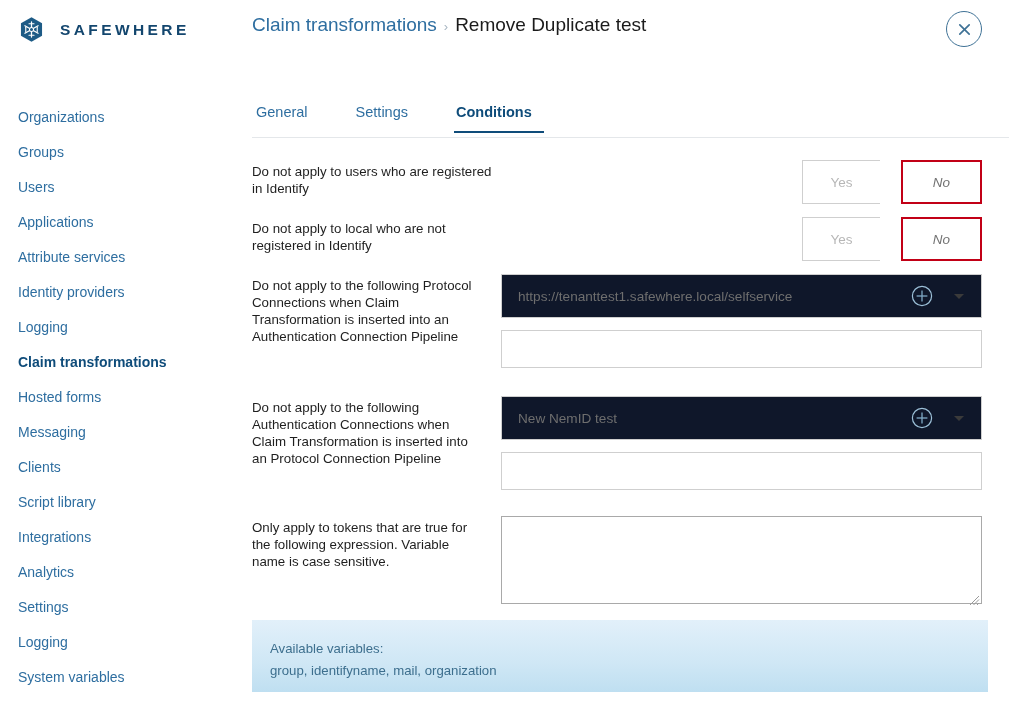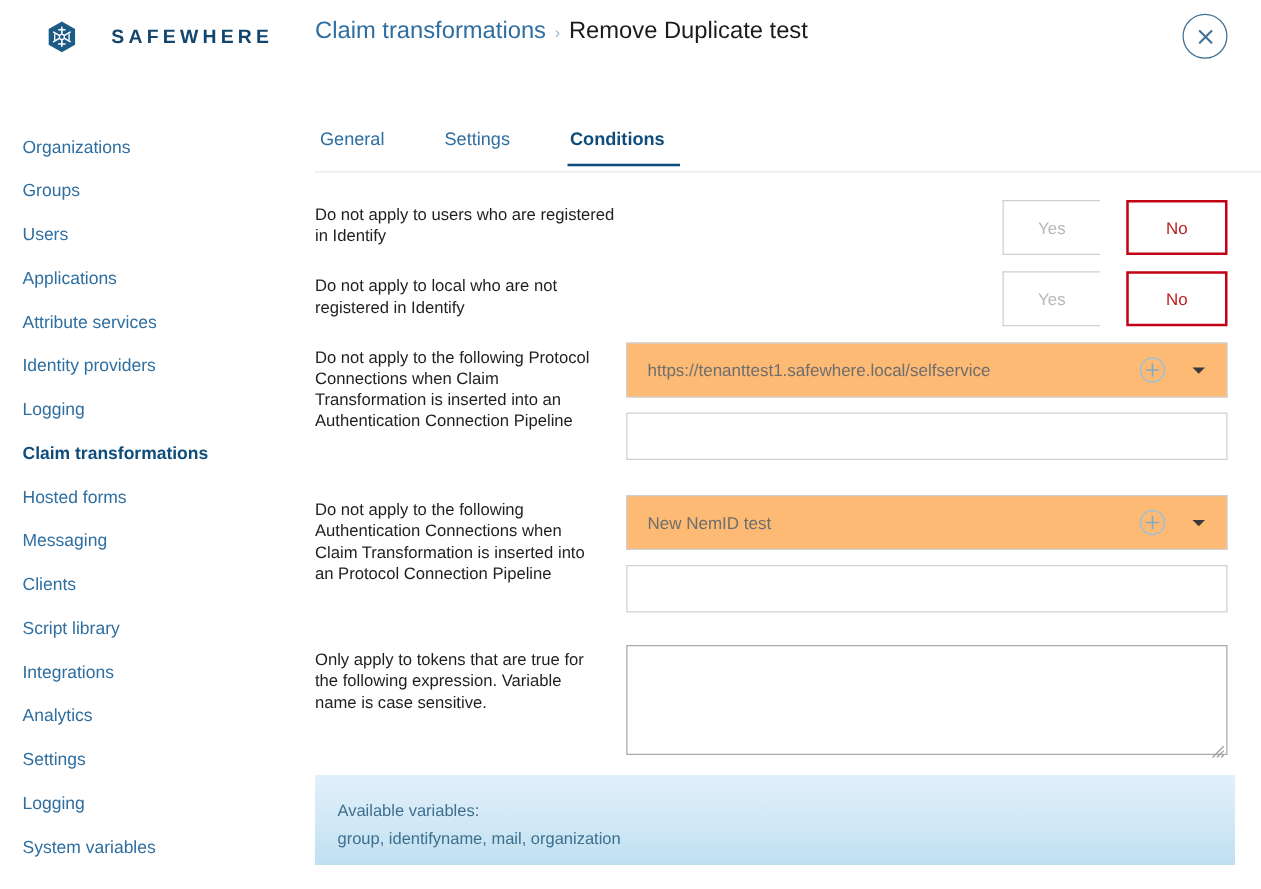--- a/index.html
+++ b/index.html
@@ -20,24 +20,24 @@
 
   
   .header {
     position: absolute;
     top: 0; left: 0;
     width: 1009px;
     height: 78px;
   }
   .brand {
     position: absolute;
-    left: 36px; top: 16px;
+    left: 18px; top: 16px;
     display: flex;
     align-items: center;
-    gap: 26px;
+    gap: 15px;
   }
   .brand-mark {
     width: 27px; height: 27px;
     display: block;
   }
   .brand-text {
     font-size: 15.5px;
     letter-spacing: 3.4px;
     color: #13466e;
     font-weight: 600;
@@ -178,37 +178,38 @@
     cursor: pointer;
     background: #fff;
   }
   .toggle .half.yes {
     border: 1px solid #cfcfcf;
     border-right: none;
     color: #b7b7b7;
   }
   .toggle .half.no {
     border: 2px solid #c20016;
-    color: #b91c1c;
+    color: #737373;
     margin-left: -1px;
     z-index: 2;
+    font-style: italic;
   }
 
   
   .row-field { margin-bottom: 0; }
   .field-col {
     position: absolute;
     left: 249px; top: 0;
     width: 481px;
   }
   .combo {
     position: relative;
     height: 44px;
     border: 1px solid #cfcfcf;
-    background: #fdba74;
+    background: #0f172a;
     display: flex;
     align-items: center;
     padding: 0 0 0 16px;
     cursor: pointer;
   }
   .combo-value {
     font-size: 13.6px;
     color: #6e6e6e;
     white-space: nowrap;
     overflow: hidden;

